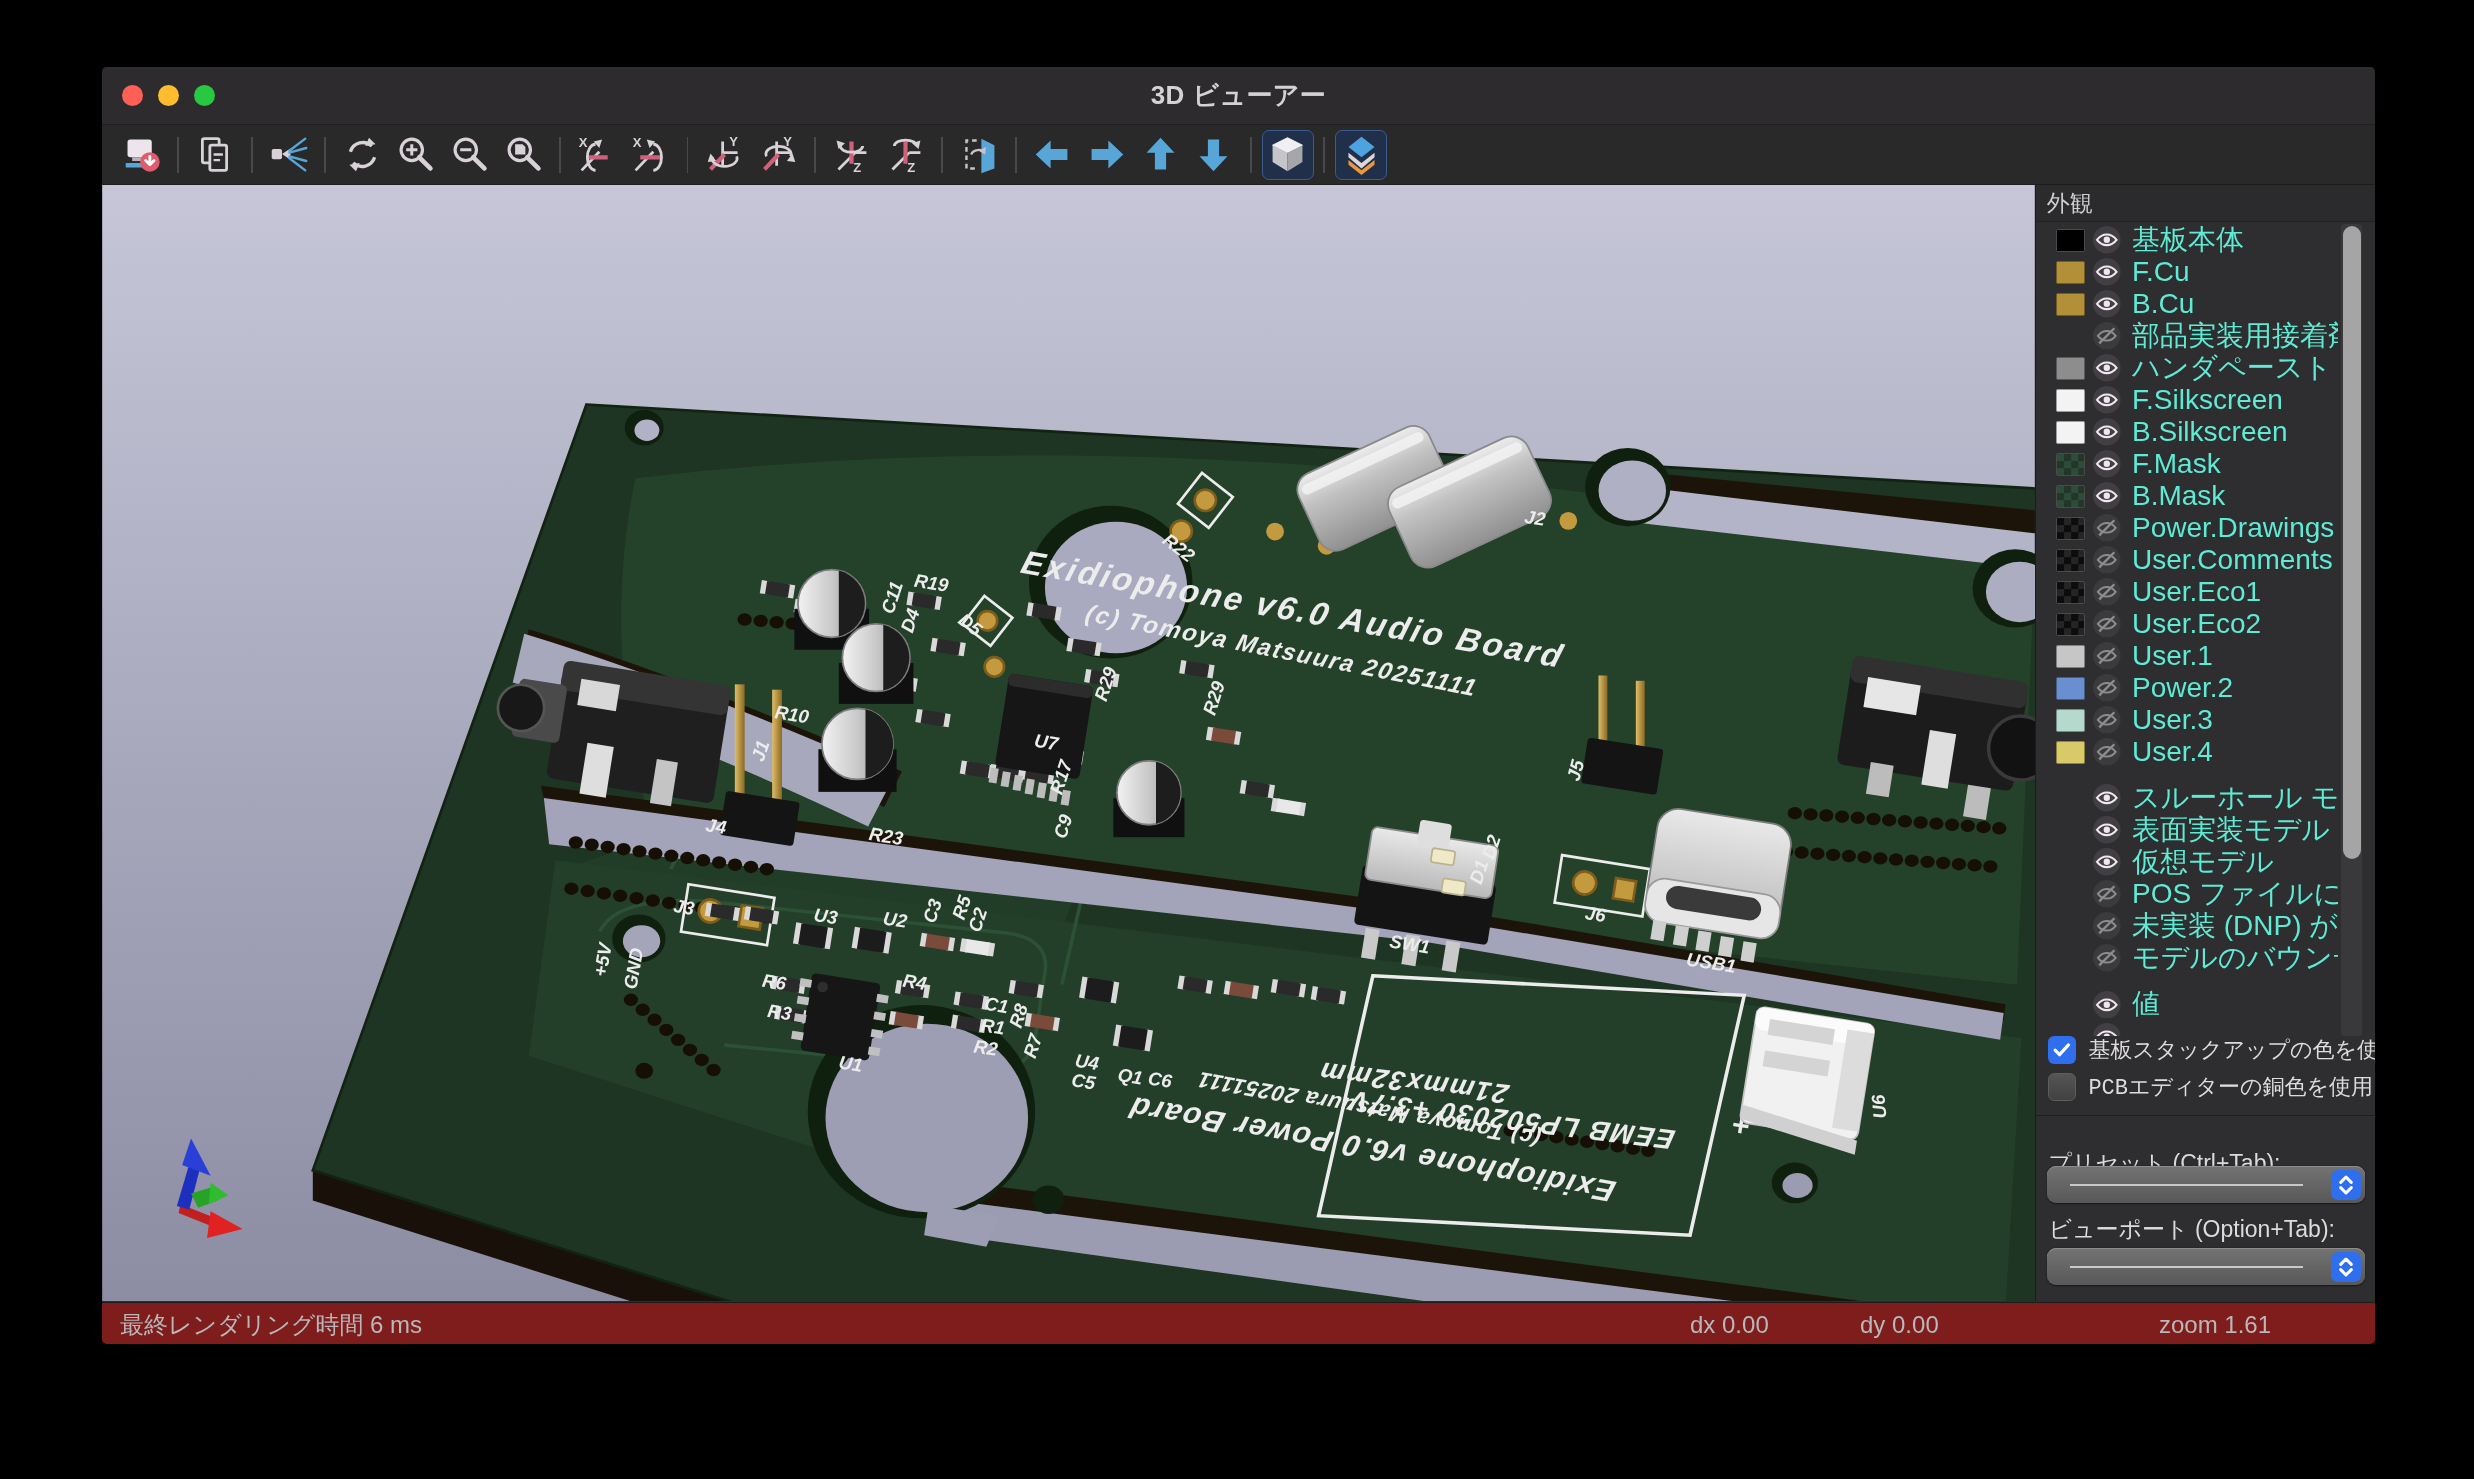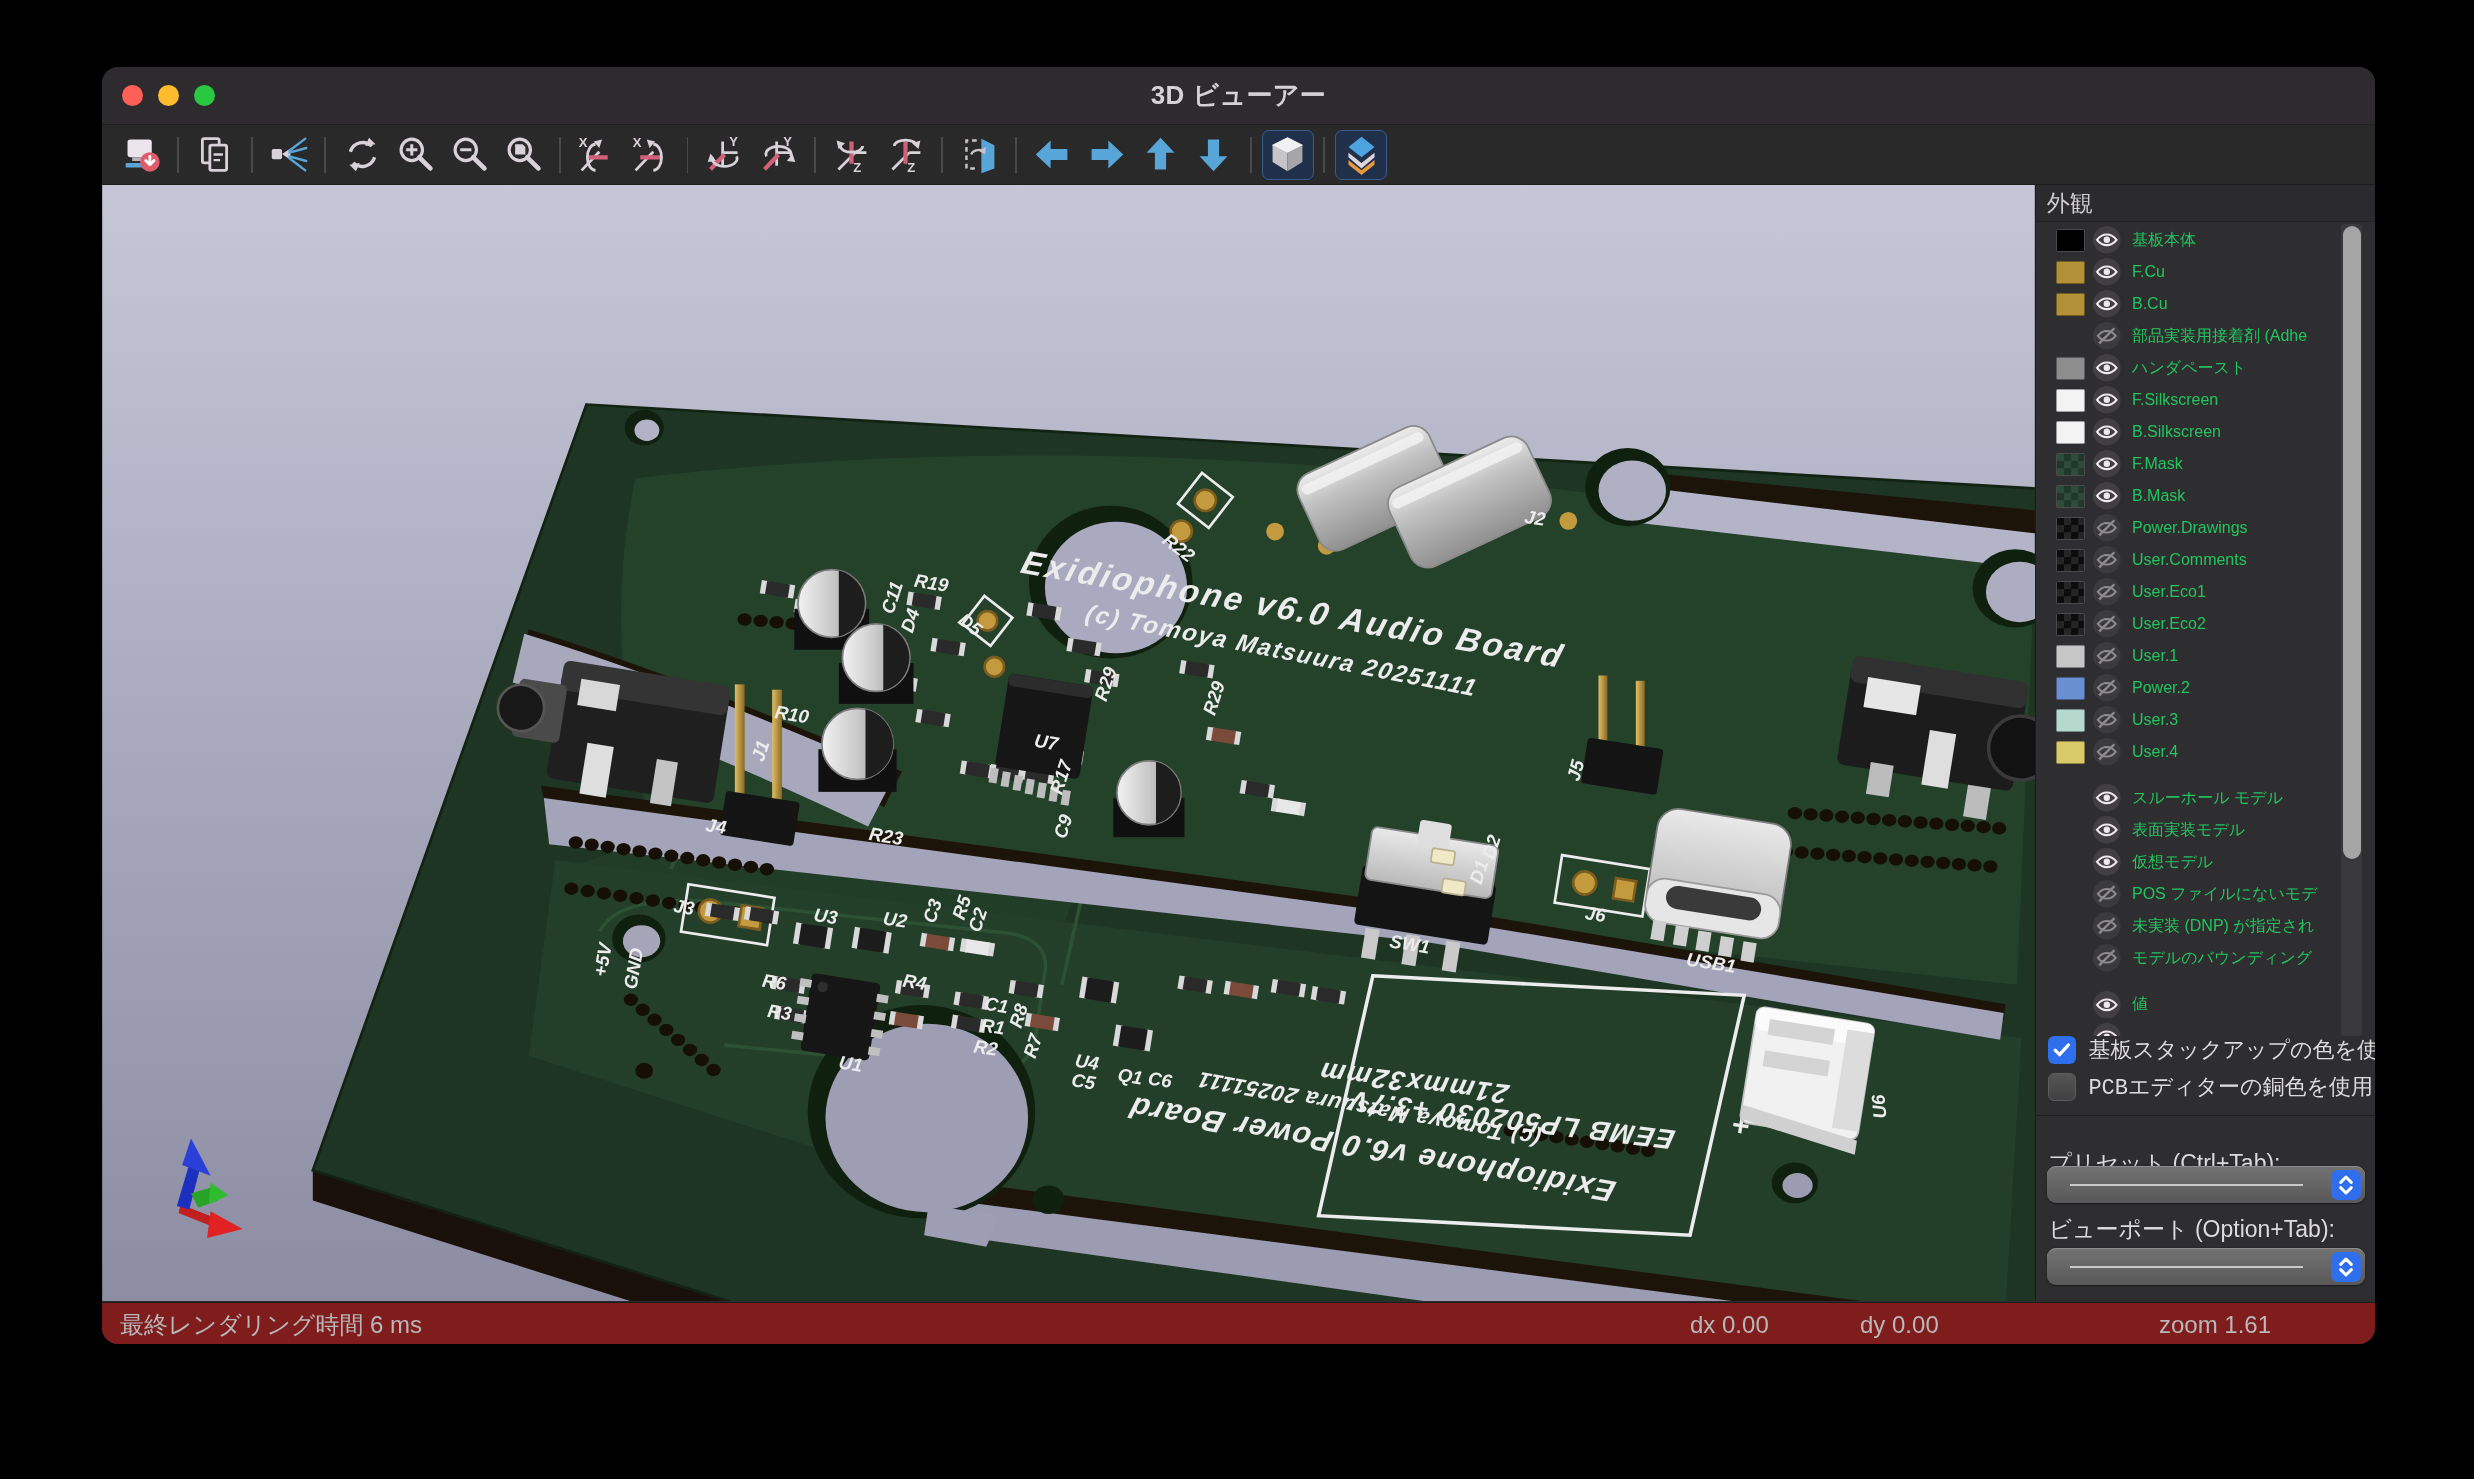--- a/index.html
+++ b/index.html
@@ -1,19 +1,19 @@
 <!DOCTYPE html>
 <html style="font-size:14.2px"><head>
 <meta charset="utf-8">
 <style>
   html,body{margin:0;padding:0;background:#000;width:2475px;height:1479px;
     font-family:"Liberation Sans","DejaVu Sans",sans-serif;-webkit-font-smoothing:antialiased;}
   #stage{position:absolute;left:0;top:0;width:2475px;height:1479px;background:#000;overflow:hidden;}
   #window{position:absolute;left:102px;top:67px;width:2273px;height:1277px;background:#2d2c2e;
-    border-radius:16px;overflow:hidden;box-shadow:0 36px 80px rgba(0,0,0,.7);}
+    border-radius:5px;overflow:hidden;box-shadow:0 36px 80px rgba(0,0,0,.7);}
   
   #titlebar{position:absolute;left:0;top:0;width:100%;height:57px;background:#2d2b2d;border-bottom:0.9px solid #201f20;}
   .tl{position:absolute;top:18px;width:21.3px;height:21.3px;border-radius:50%;}
   #tl-close{left:19.6px;background:#ff5f57;}
   #tl-min{left:56px;background:#febc2e;}
   #tl-max{left:92px;background:#28c840;}
   #window-title{position:absolute;left:0;right:0;top:0;height:57px;line-height:57px;text-align:center;
     color:#d4d2d4;font-size:26px;font-weight:700;letter-spacing:0.4px;}
   
   #toolbar{position:absolute;left:0;top:58px;width:100%;height:60px;background:#2a292a;
@@ -26,21 +26,21 @@
   
   #viewport{position:absolute;left:0;top:118px;width:1933px;height:1116px;overflow:hidden;}
   #panel{position:absolute;left:1933px;top:118px;width:340px;height:1116px;background:#2e2d2f;
     border-left:0.9px solid #1b1b1b;box-sizing:border-box;}
   #panel-header{position:absolute;left:0;top:0;width:100%;height:37px;background:#2b2a2c;border-bottom:0.9px solid #222;
     color:#d0ced0;font-size:23px;line-height:37px;padding-left:10.7px;box-sizing:border-box;}
   #lists{position:absolute;left:0;top:39px;width:302px;height:812px;overflow:hidden;}
   .row{position:relative;height:32px;display:flex;align-items:center;}
   .row .swatch{position:absolute;left:19.6px;width:29px;height:23px;border-radius:1.8px;box-sizing:border-box;}
   .row .eye{position:absolute;left:57px;width:27.6px;height:27.6px;}
-  .row .lbl{position:absolute;left:96px;width:206px;color:#22c55e;font-size:16px;white-space:nowrap;overflow:hidden;}
+  .row .lbl{position:absolute;left:96px;width:206px;color:#5eead4;font-size:28px;white-space:nowrap;overflow:hidden;}
   #model-list{margin-top:14.2px;}
   #value-list{margin-top:14.2px;}
   #scrollbar{position:absolute;left:305px;top:39px;width:21.3px;height:812px;background:#39383a;border-radius:3.6px;}
   #scroll-thumb{position:absolute;left:1.8px;top:1.8px;width:18px;height:633px;background:#a5a5a5;border-radius:9px;}
   .chk-row{position:absolute;left:12.4px;height:30px;display:flex;align-items:center;}
   .chk{width:27.6px;height:27.6px;border-radius:6.2px;margin-right:12.4px;flex:0 0 auto;}
   .chk.on{background:#2f6fed;}
   .chk.off{background:linear-gradient(#555,#414141);border:0.9px solid #5e5e5e;box-sizing:border-box;}
   .chk svg{width:27.6px;height:27.6px;}
   .chk-lbl{color:#dddbdd;font-size:22px;white-space:nowrap;}

